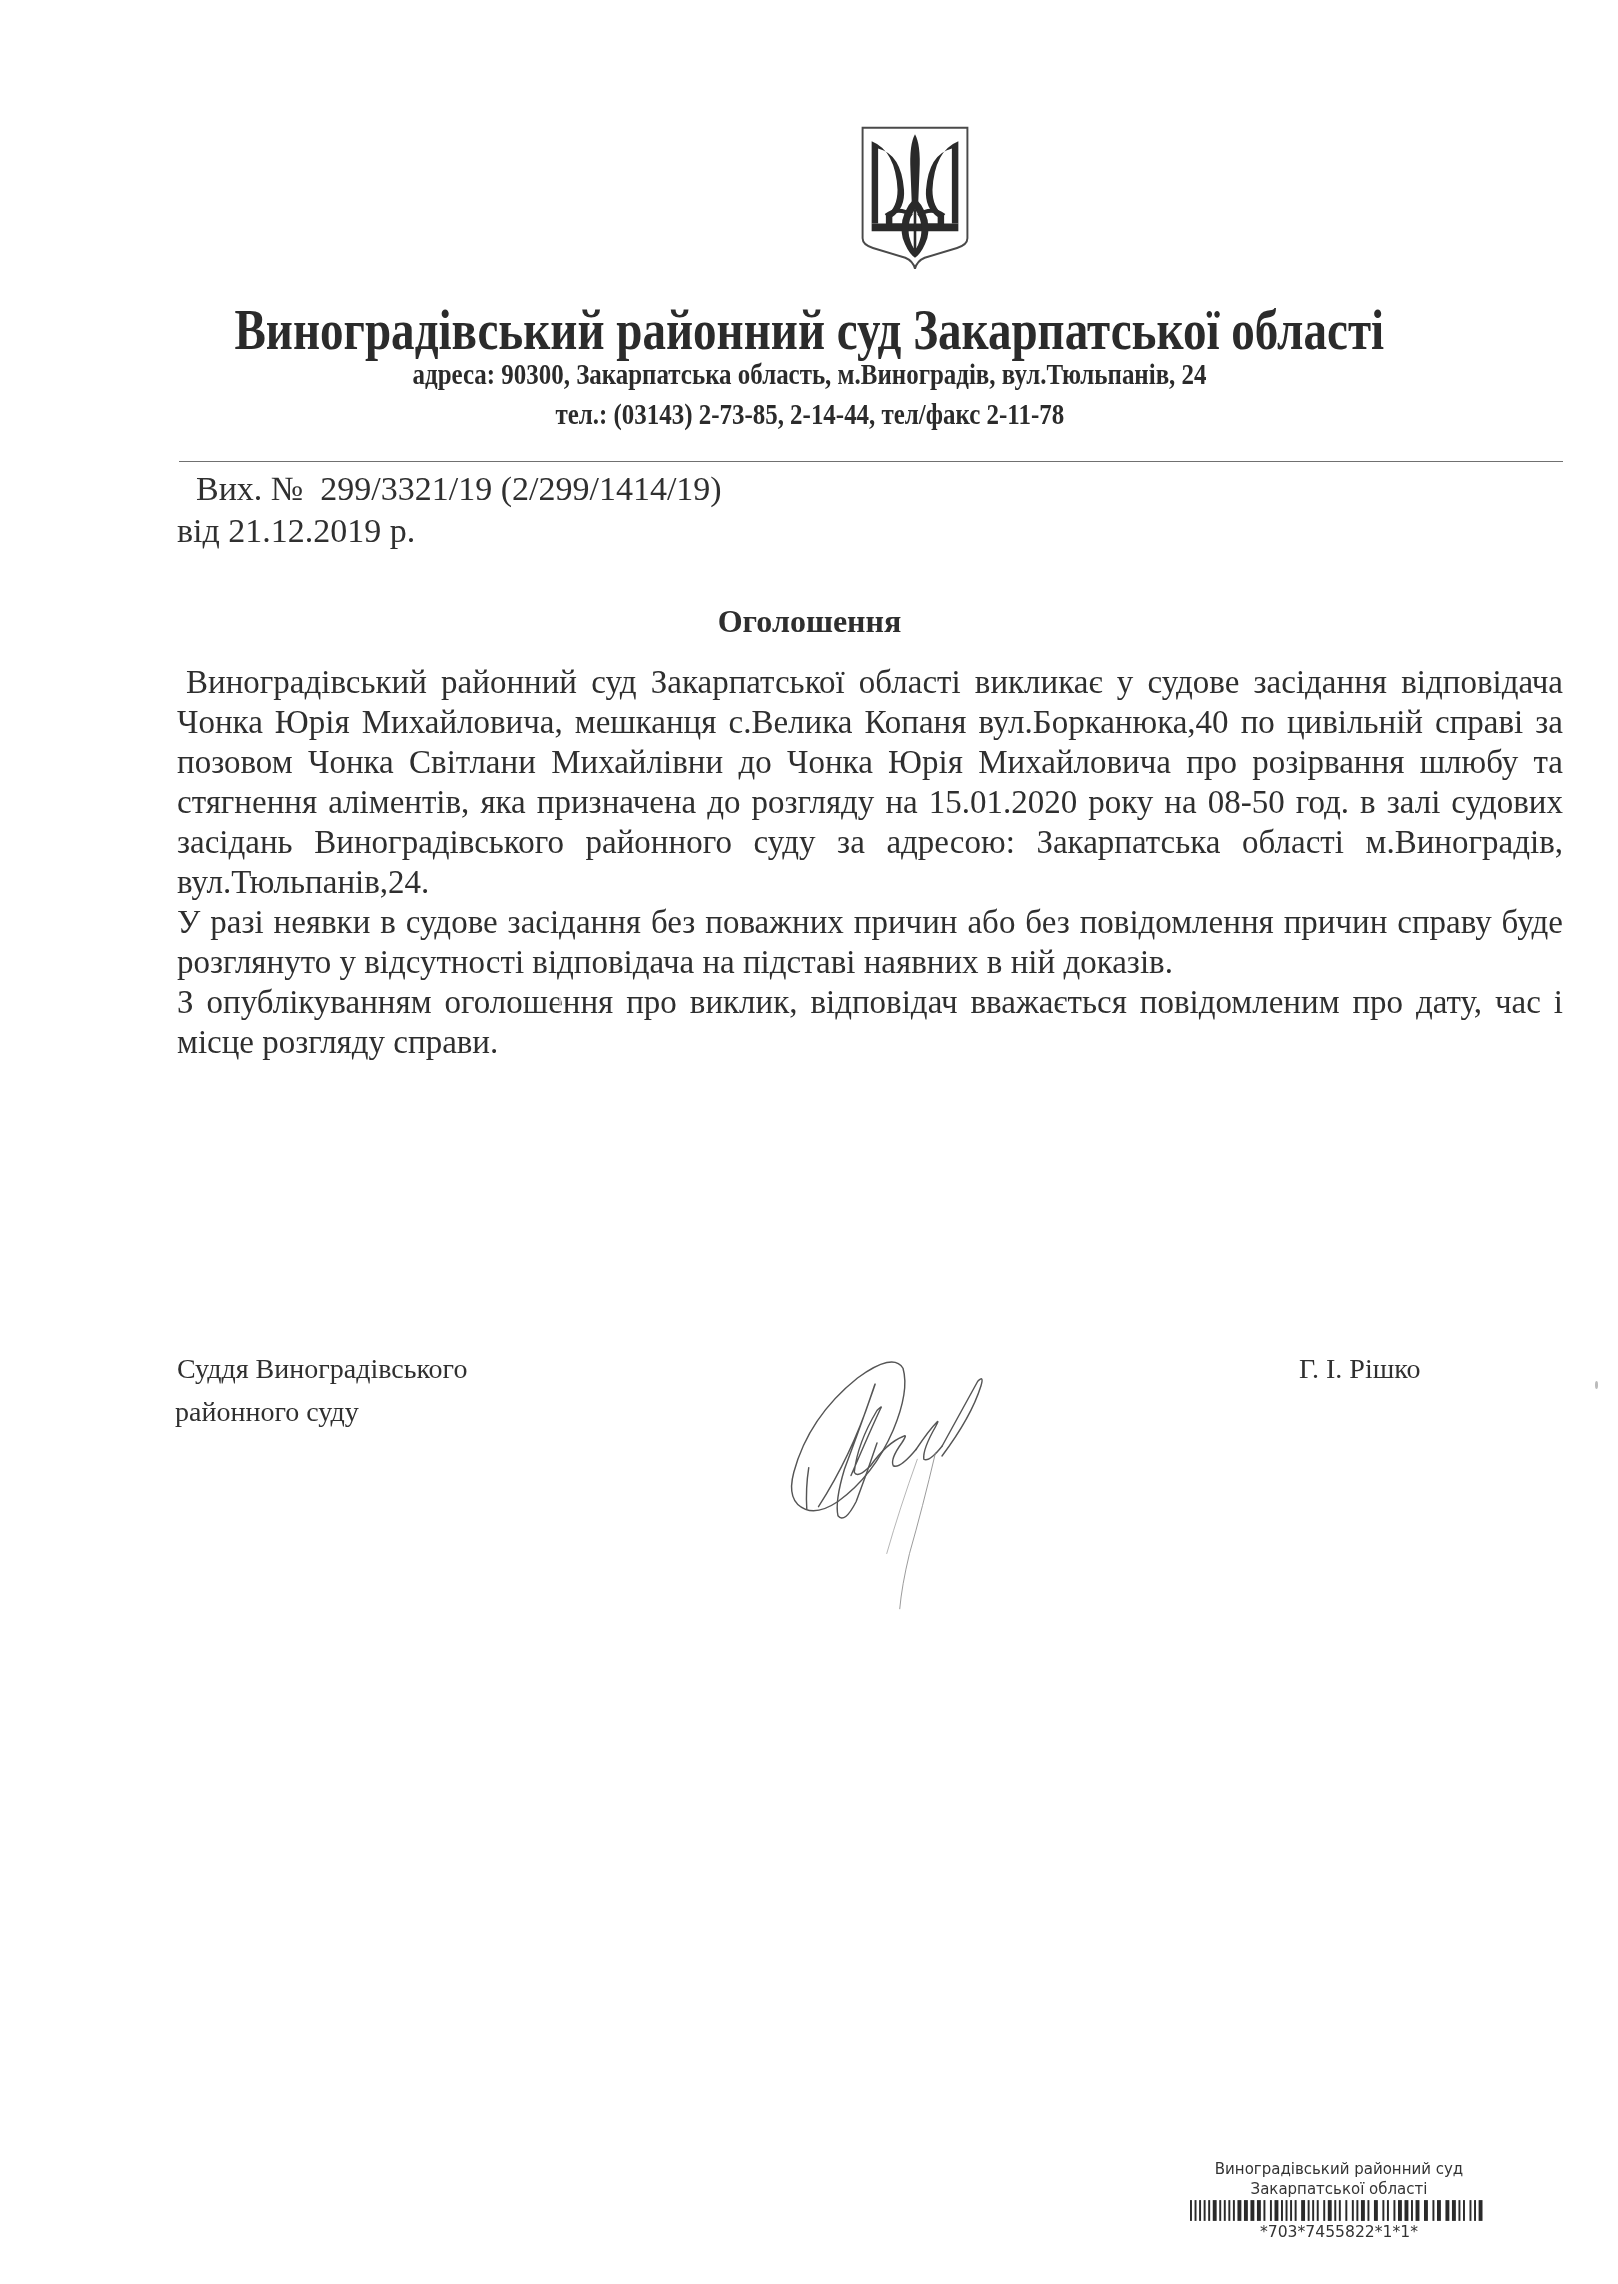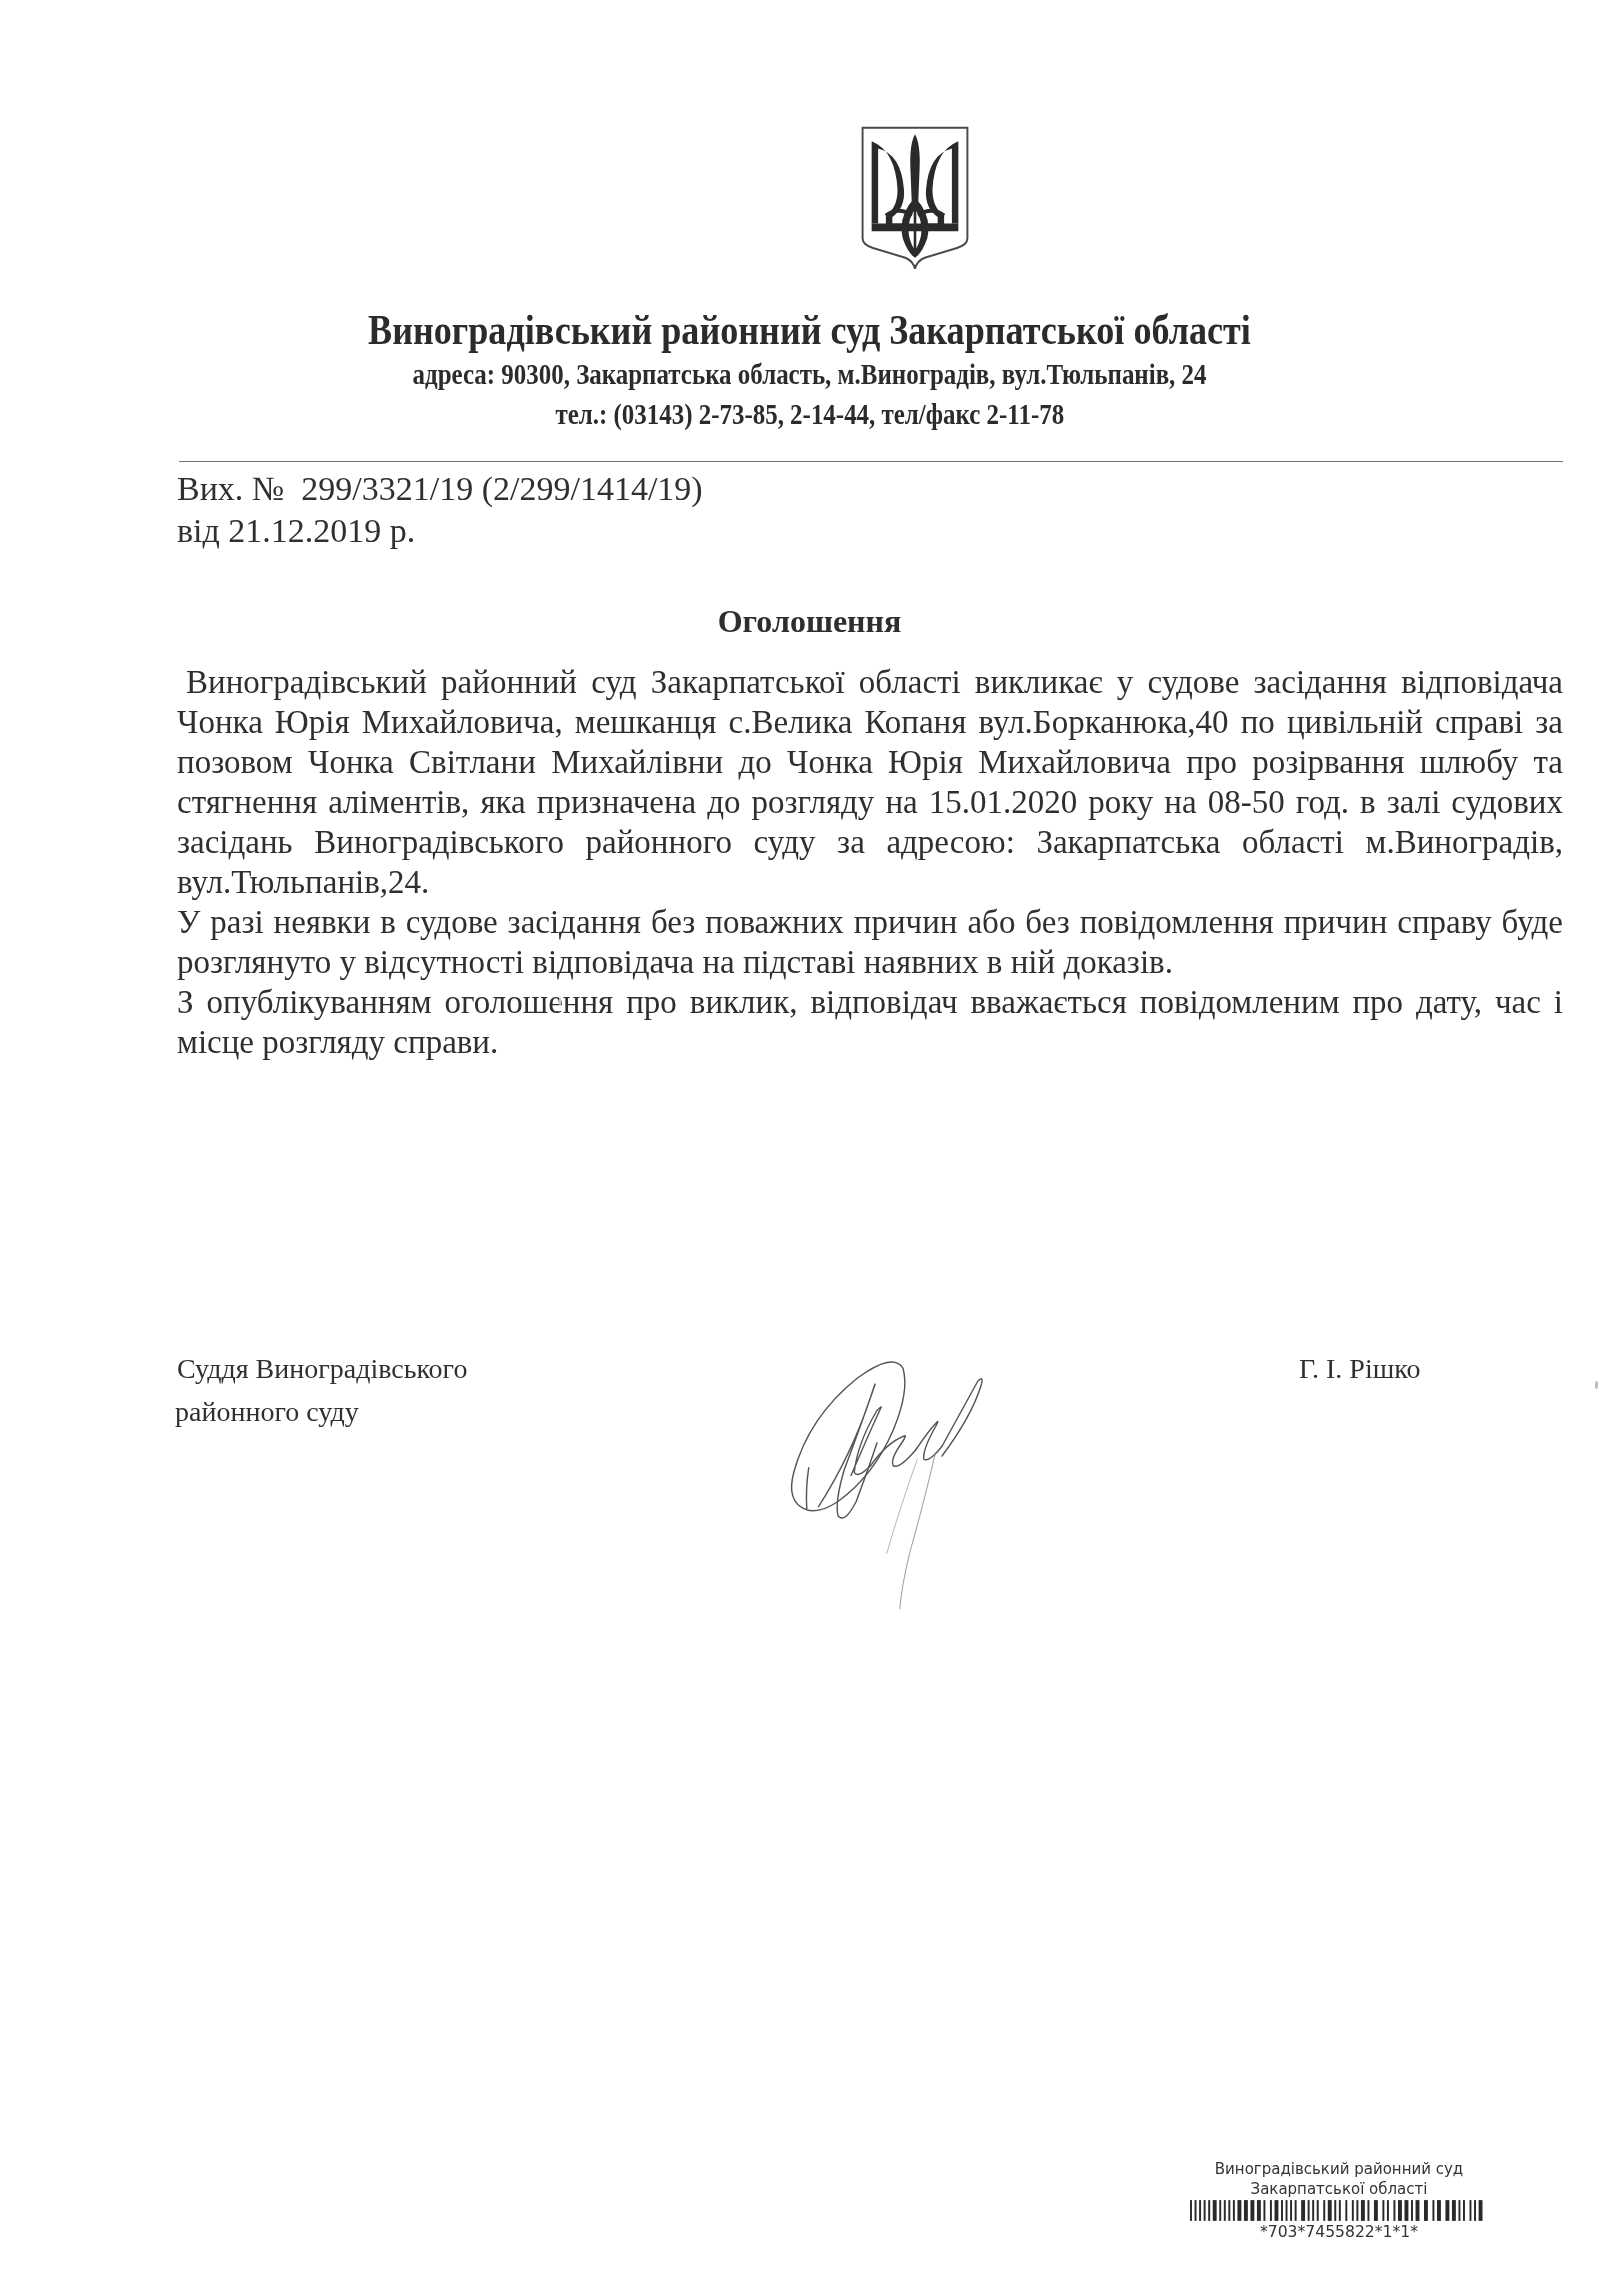--- a/index.html
+++ b/index.html
@@ -28,21 +28,21 @@
       left: 0; width: 1619px;
       text-align: center;
       font-weight: bold;
       white-space: nowrap;
       color: #2b2b2b;
     }
     .hdr span {
       display: inline-block;
       transform-origin: center;
     }
-    #court-name { top: 304px; font-size: 43px; line-height: 52px; }
+    #court-name { top: 304px; font-size: 56px; line-height: 52px; }
     #court-name span { transform: scaleX(0.84); }
     #court-address { top: 356px; font-size: 29px; line-height: 36px; }
     #court-address span { transform: scaleX(0.86); }
     #court-phone { top: 396px; font-size: 29px; line-height: 36px; }
     #court-phone span { transform: scaleX(0.86); }
 
     #header-rule {
       left: 179px; top: 461px;
       width: 1384px; height: 0;
       border-top: 1.9px solid #707070;
@@ -150,21 +150,21 @@
 </div>
 <div id="court-address" class="abs hdr">
   <span>адреса: 90300, Закарпатська область, м.Виноградів, вул.Тюльпанів, 24</span>
 </div>
 <div id="court-phone" class="abs hdr">
   <span>тел.: (03143) 2-73-85, 2-14-44, тел/факс 2-11-78</span>
 </div>
 
 <div id="header-rule" class="abs"></div>
 
-<div id="out-number" class="abs meta" style="white-space:pre;">Вих. №  299/3321/19 (2/299/1414/19)</div>
+<div id="out-number" class="abs meta" style="white-space:pre;margin-left:19px;">Вих. №  299/3321/19 (2/299/1414/19)</div>
 <div id="out-date" class="abs meta">від 21.12.2019 р.</div>
 
 <div id="doc-title" class="abs">Оголошення</div>
 
 <div id="body-text" class="abs">
   <p class="first">Виноградівський районний суд Закарпатської області викликає у судове  засідання відповідача Чонка Юрія Михайловича, мешканця с.Велика Копаня вул.Борканюка,40  по цивільній справі за позовом   Чонка Світлани Михайлівни до Чонка Юрія Михайловича про розірвання шлюбу та стягнення аліментів,  яка призначена  до розгляду  на  15.01.2020 року на  08-50  год. в залі судових засідань Виноградівського районного суду за адресою: Закарпатська області м.Виноградів, вул.Тюльпанів,24.</p>
   <p>У разі неявки в судове засідання без поважних причин або без повідомлення причин справу буде розглянуто у відсутності відповідача на підставі наявних в ній доказів.</p>
   <p>З опублікуванням оголошення про виклик, відповідач вважається  повідомленим про дату, час і місце розгляду справи.</p>
 </div>
 

